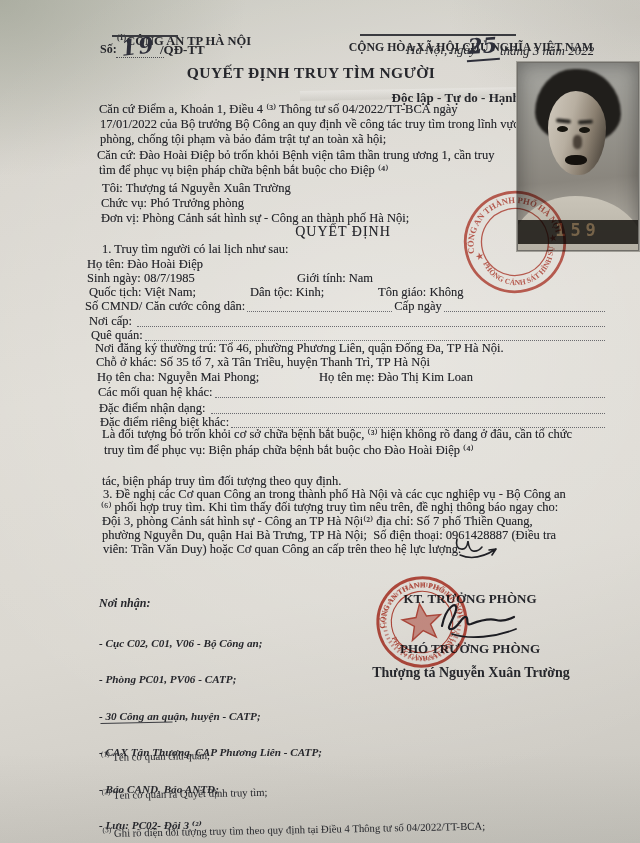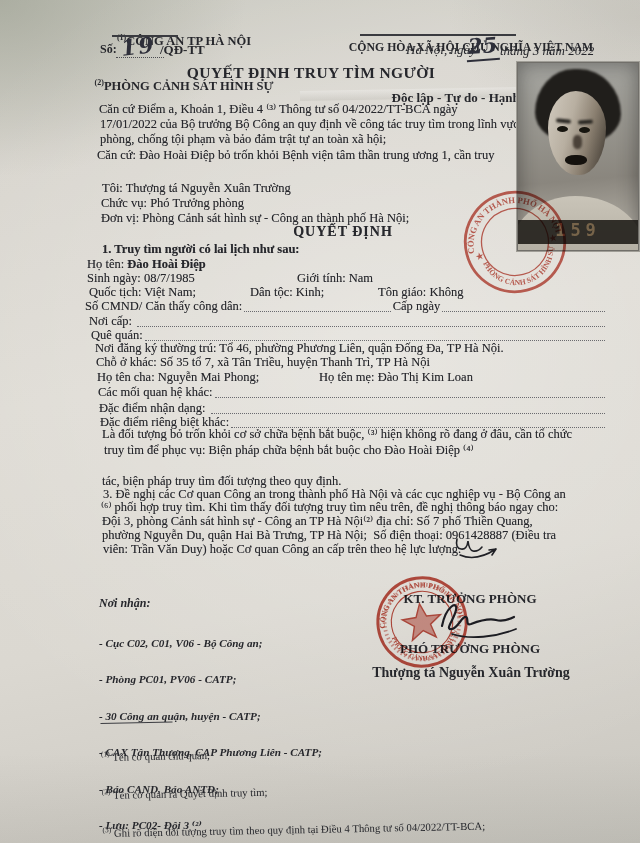--- a/index.html
+++ b/index.html
@@ -10,21 +10,21 @@
       radial-gradient(55% 30% at 0% 0%, rgba(125,131,113,0.38), rgba(125,131,113,0) 70%),
       radial-gradient(40% 20% at 100% 2%, rgba(150,150,140,0.25), rgba(150,150,140,0) 75%),
       radial-gradient(120% 80% at 60% 42%, rgba(255,255,255,0.30), rgba(255,255,255,0) 65%),
       linear-gradient(168deg,#c8c8bf 0%,#d8d5ce 16%,#dedbd4 42%,#dbd8d1 68%,#d0cdc6 88%,#c8c6bf 100%);
   }
   .shade-bottom{position:absolute;left:0;right:0;bottom:0;height:90px;
     background:linear-gradient(180deg,rgba(0,0,0,0) 0%,rgba(90,90,80,0.10) 100%);}
   .crease{position:absolute;left:300px;top:88px;width:340px;height:10px;
     background:linear-gradient(180deg,rgba(255,255,255,0.25),rgba(120,120,110,0.12));transform:rotate(-1deg);}
   .txt{position:absolute;white-space:pre;}
-  .b{font-weight:bold;}
+  .b{font-weight:normal;}
   sup{font-size:8px;vertical-align:super;line-height:0;}
   
   .org{left:58px;top:4px;width:252px;text-align:center;font-weight:bold;font-size:12.5px;line-height:15px;}
   .org-rule{position:absolute;left:112px;top:35px;width:66px;height:1.5px;background:#3a3b40;}
   .so-line{left:100px;top:42px;font-size:12px;font-weight:bold;}
   .hand{font-family:"DejaVu Serif",serif;font-style:italic;font-weight:bold;color:#2e2f3a;}
   .hand-19{left:121px;top:33px;font-size:22px;transform:rotate(-7deg);letter-spacing:2px;}
   .dot-19{position:absolute;left:116px;top:57px;width:48px;border-bottom:1.6px dotted #4a4b50;}
   .qdtt{left:160px;top:42px;font-size:13px;font-weight:bold;}
   .nat{left:338px;top:4px;width:266px;text-align:center;}
@@ -77,21 +77,20 @@
   svg text{font-family:"Liberation Serif","DejaVu Serif",serif;}
 </style>
 </head>
 <body>
 
 <div class="page">
   <div class="crease"></div>
 
   <div class="txt org">
     <div><sup>(1)</sup><span>CÔNG AN TP HÀ NỘI</span></div>
-    <div><sup>(2)</sup><span>PHÒNG CẢNH SÁT HÌNH SỰ</span></div>
   </div>
   <div class="org-rule"></div>
   <div class="txt so-line">Số:</div>
   <div class="txt hand hand-19">19</div>
   <div class="dot-19"></div>
   <div class="txt qdtt">/QĐ-TT</div>
 
   <div class="txt nat">
     <div class="nat1">CỘNG HÒA XÃ HỘI CHỦ NGHĨA VIỆT NAM</div>
     <div class="nat2">Độc lập - Tự do - Hạnh phúc</div>
@@ -100,29 +99,30 @@
   <div class="txt dateline">Hà Nội, ngày</div>
   <div class="txt hand hand-25">25</div>
   <div class="txt date2">tháng 3 năm 2022</div>
 
   <div class="txt title">QUYẾT ĐỊNH TRUY TÌM NGƯỜI</div>
 
   <div class="bl" style="left:99px;top:102px;">Căn cứ Điểm a, Khoản 1, Điều 4 ⁽³⁾ Thông tư số 04/2022/TT-BCA ngày</div>
   <div class="bl" style="left:100px;top:117px;">17/01/2022 của Bộ trưởng Bộ Công an quy định về công tác truy tìm trong lĩnh vực</div>
   <div class="bl" style="left:100px;top:132px;">phòng, chống tội phạm và bảo đảm trật tự an toàn xã hội;</div>
   <div class="bl" style="left:97px;top:147.5px;">Căn cứ: Đào Hoài Điệp bỏ trốn khỏi Bệnh viện tâm thần trung ương 1, cần truy</div>
+  <div class="bl" style="left:99px;top:162.5px;">tìm để phục vụ biện pháp chữa bệnh bắt buộc cho Điệp ⁽⁴⁾</div>
   <div class="bl" style="left:102px;top:181px;">Tôi: Thượng tá Nguyễn Xuân Trường</div>
   <div class="bl" style="left:101px;top:196px;">Chức vụ: Phó Trưởng phòng</div>
   <div class="bl" style="left:101px;top:210.5px;">Đơn vị: Phòng Cảnh sát hình sự - Công an thành phố Hà Nội;</div>
   <div class="bl center-line b" style="top:224px;font-size:14px;letter-spacing:1px;">QUYẾT ĐỊNH</div>
   <div class="bl b" style="left:102px;top:241.5px;">1. Truy tìm người có lai lịch như sau:</div>
   <div class="bl" style="left:87px;top:257px;"><span>Họ tên: </span><span class="b">Đào Hoài Điệp</span></div>
   <div class="bl" style="left:87px;top:271px;"><span class="colw" style="width:210px;">Sinh ngày: 08/7/1985</span><span>Giới tính: Nam</span></div>
   <div class="bl" style="left:89px;top:285px;"><span class="colw" style="width:161px;">Quốc tịch: Việt Nam;</span><span class="colw" style="width:128px;">Dân tộc: Kinh;</span><span>Tôn giáo: Không</span></div>
-  <div class="bl field" style="left:85px;top:299px;width:522px;"><span>Số CMND/ Căn thấy công dân:</span><span class="dots" style="flex:0.9;"></span><span>Cấp ngày</span><span class="dots"></span></div>
+  <div class="bl field" style="left:85px;top:299px;width:522px;"><span>Số CMND/ Căn cước công dân:</span><span class="dots" style="flex:0.9;"></span><span>Cấp ngày</span><span class="dots"></span></div>
   <div class="bl field" style="left:89px;top:313.5px;width:518px;"><span>Nơi cấp: </span><span class="dots"></span></div>
   <div class="bl field" style="left:91px;top:328px;width:516px;"><span>Quê quán:</span><span class="dots"></span></div>
   <div class="bl" style="left:95px;top:341px;">Nơi đăng ký thường trú: Tổ 46, phường Phương Liên, quận Đống Đa, TP Hà Nội.</div>
   <div class="bl" style="left:96px;top:355px;">Chỗ ở khác: Số 35 tổ 7, xã Tân Triều, huyện Thanh Trì, TP Hà Nội</div>
   <div class="bl" style="left:97px;top:369.5px;"><span class="colw" style="width:222px;">Họ tên cha: Nguyễn Mai Phong;</span><span>Họ tên mẹ: Đào Thị Kim Loan</span></div>
   <div class="bl field" style="left:98px;top:385px;width:509px;"><span>Các mối quan hệ khác:</span><span class="dots"></span></div>
   <div class="bl field" style="left:99px;top:400.5px;width:508px;"><span>Đặc điểm nhận dạng: </span><span class="dots"></span></div>
   <div class="bl field" style="left:100px;top:415px;width:507px;"><span>Đặc điểm riêng biệt khác:</span><span class="dots"></span></div>
   <div class="bl" style="left:102px;top:427px;">Là đối tượng bỏ trốn khỏi cơ sở chữa bệnh bắt buộc, ⁽³⁾ hiện không rõ đang ở đâu, cần tổ chức</div>
   <div class="bl" style="left:104px;top:443px;">truy tìm để phục vụ: Biện pháp chữa bệnh bắt buộc cho Đào Hoài Điệp ⁽⁴⁾</div>

